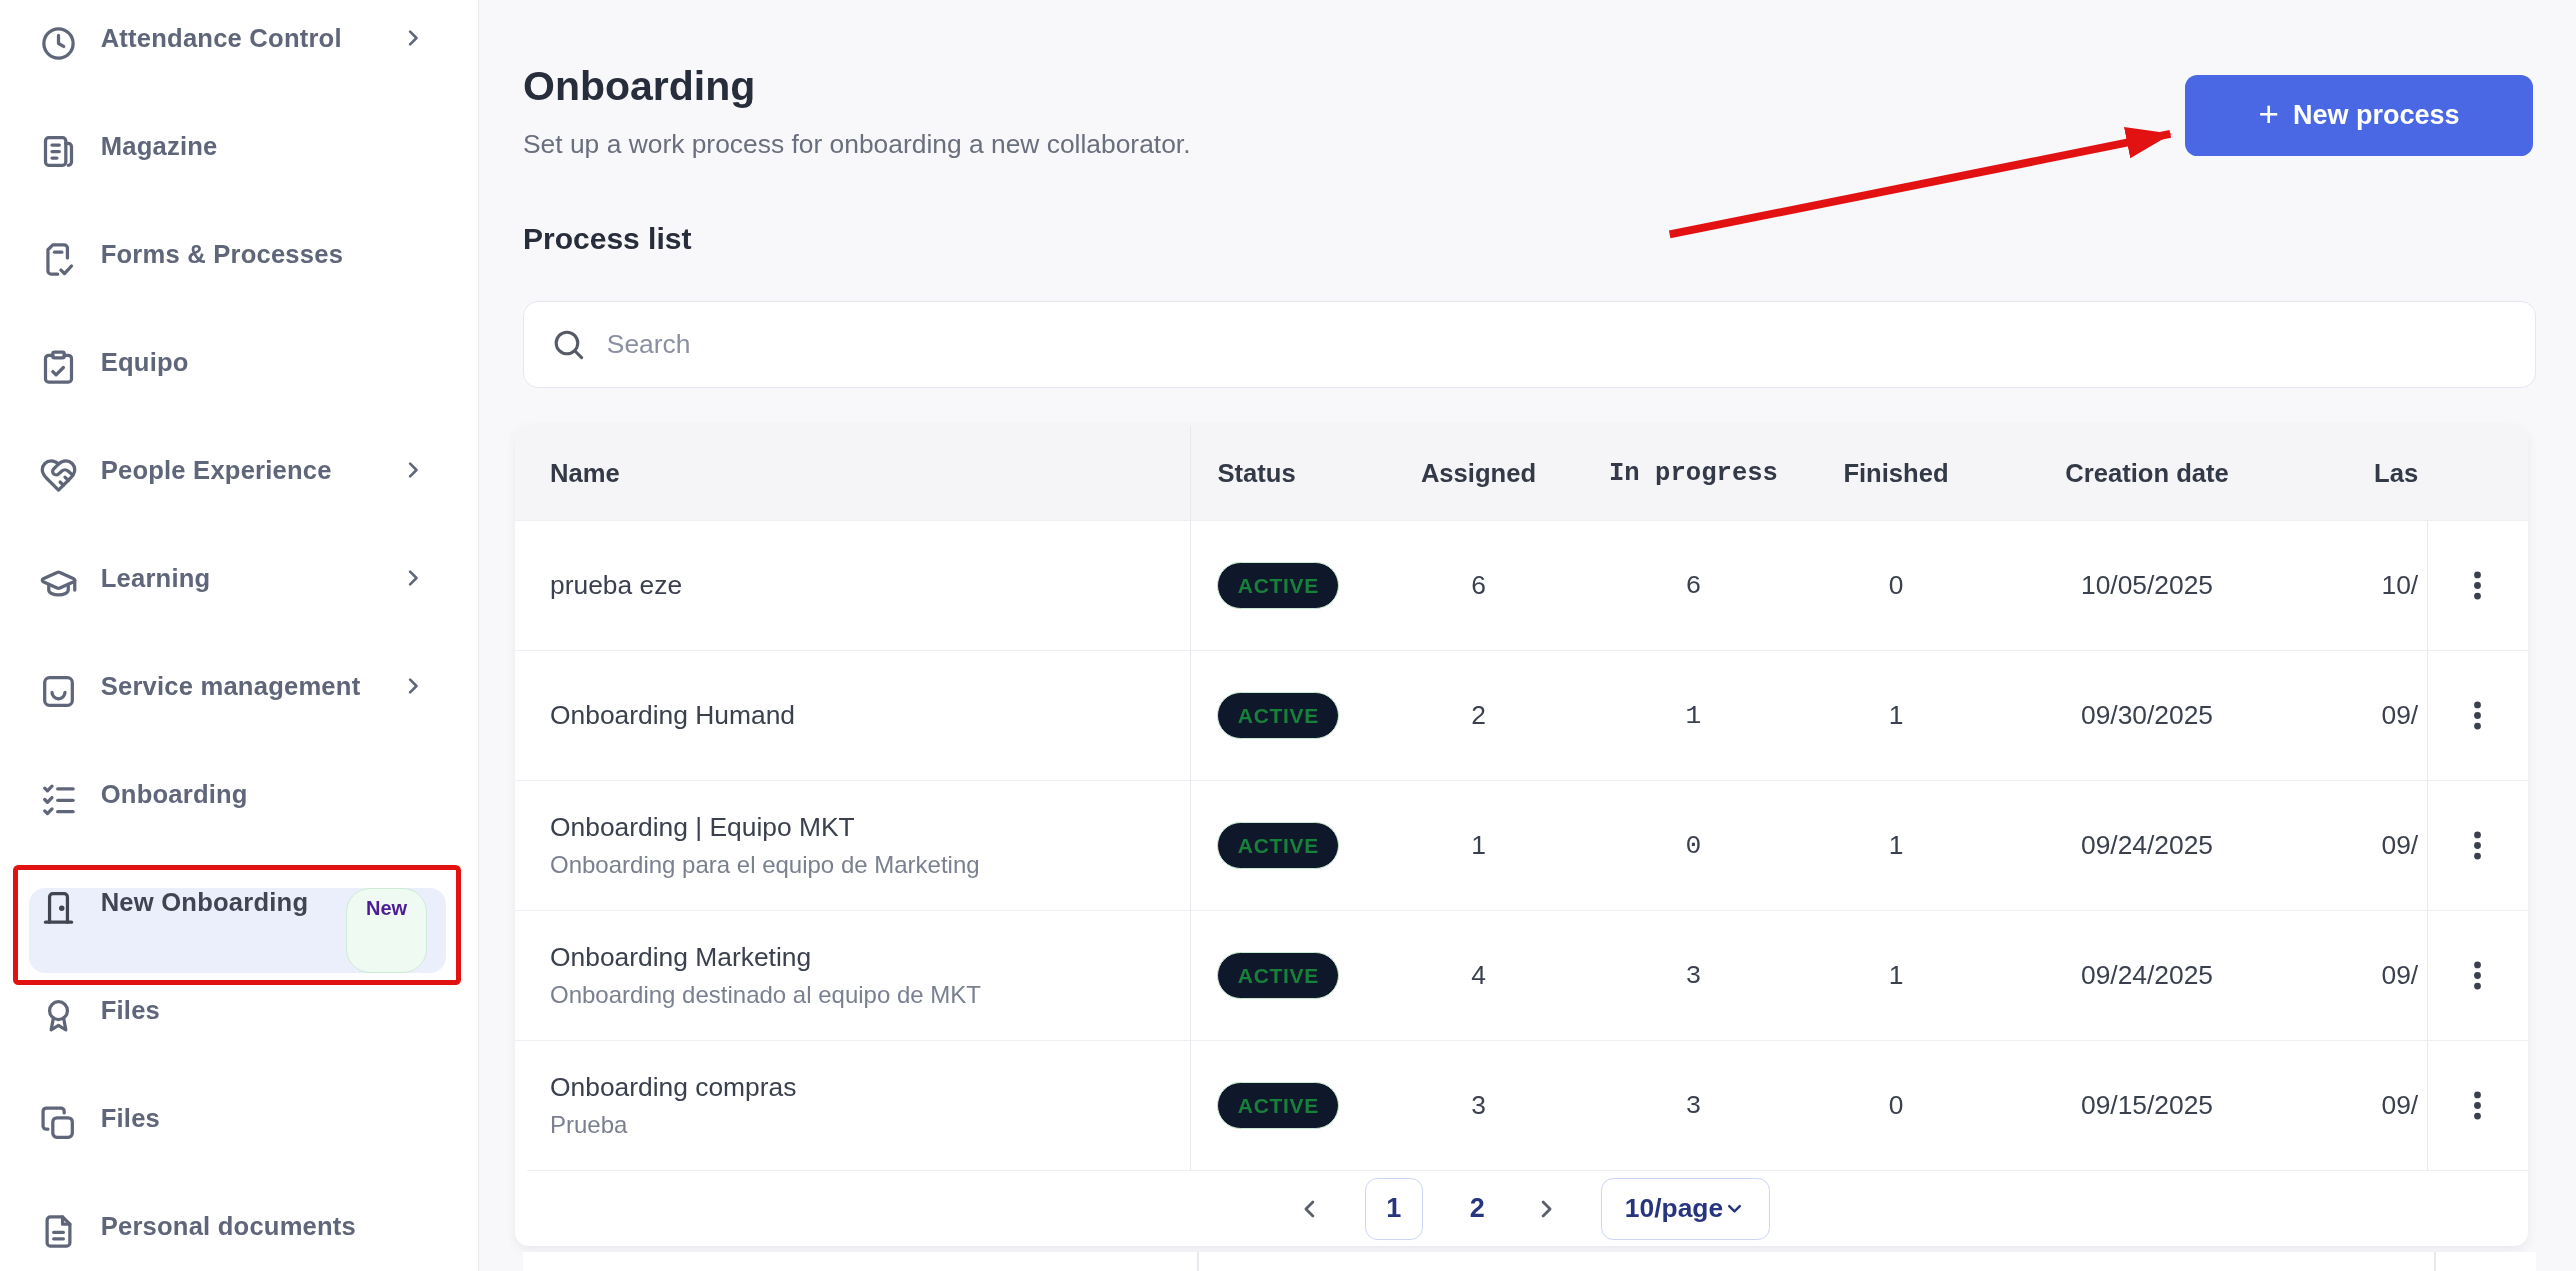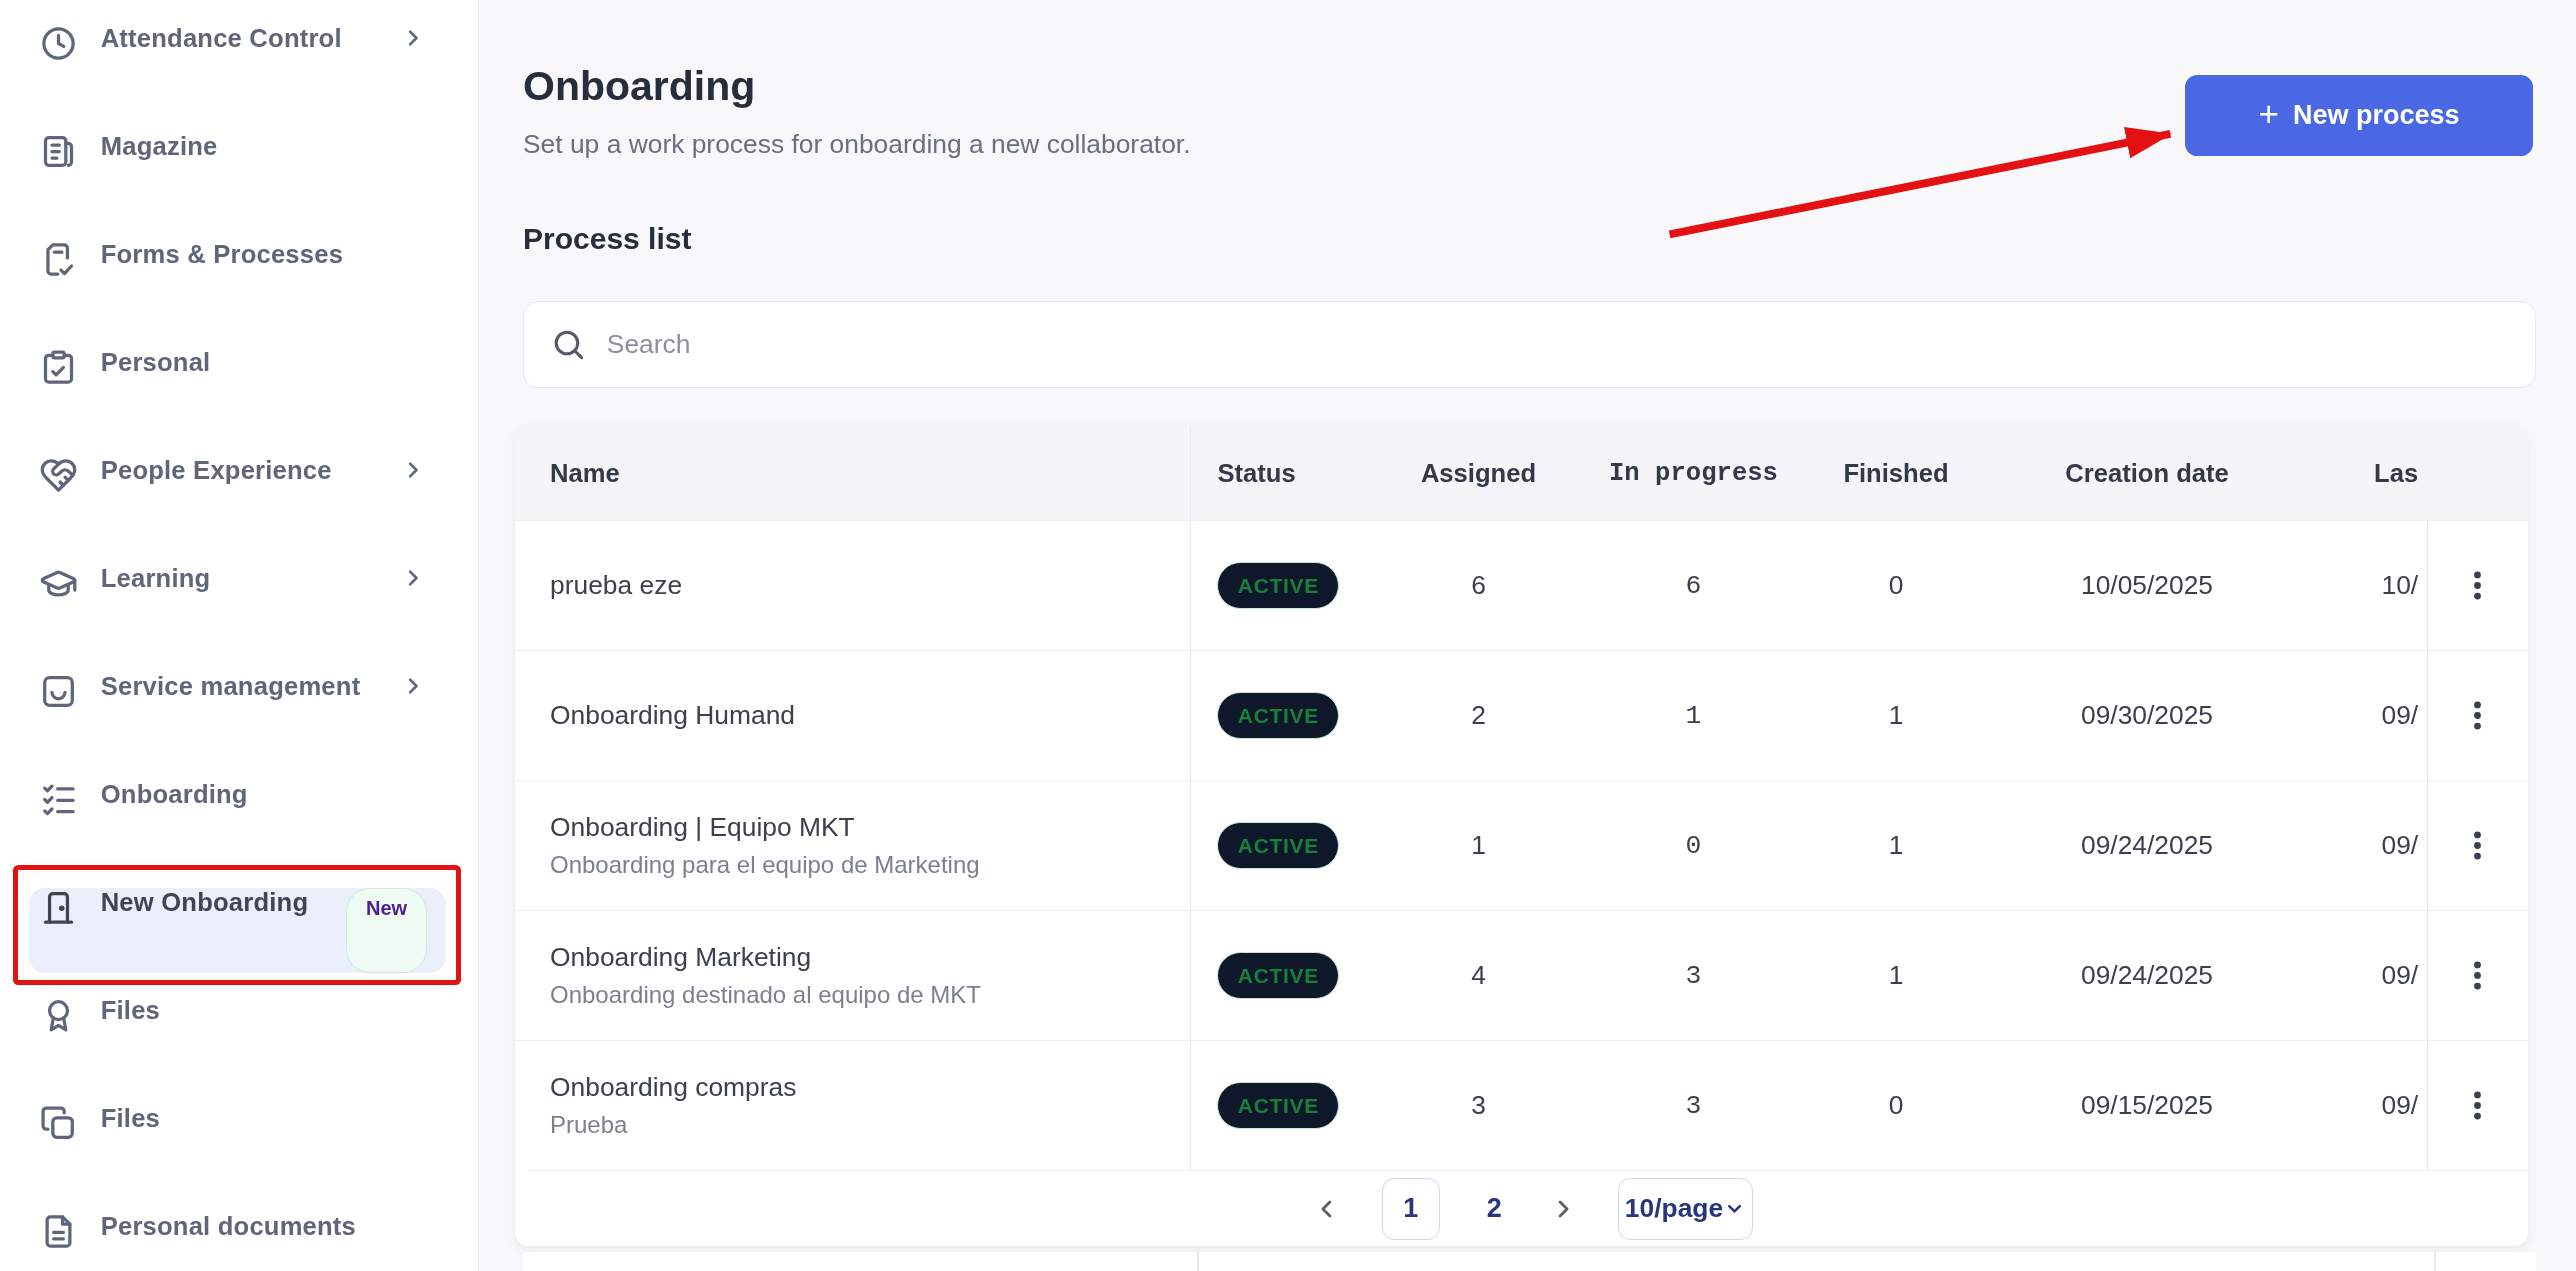--- a/index.html
+++ b/index.html
@@ -67,21 +67,21 @@
   
   .pagbar { height:76px; border-top:1.8px solid #EFEFF3; display:flex; align-items:center;
             justify-content:center; gap:37px; position:relative; left:11.5px; }
   .pchev { background:none; border:none; width:32px; height:32px; color:#5A5F6B; cursor:pointer; padding:0; }
   .pchev svg { width:28px; height:28px; display:block; }
   .pnum-box { width:58px; height:62px; border:1.8px solid #CBD5F6; border-radius:12.3px; background:#FFFFFF;
               color:#27357E; font-size:27px; font-weight:700; display:flex; align-items:center;
               justify-content:center; cursor:pointer; }
   .pnum { background:none; border:none; color:#27357E; font-size:27px; font-weight:700;
           font-family:"Liberation Sans",sans-serif; width:35px; cursor:pointer; }
-  .psize { height:62px; padding:0 6px; border:1.8px solid #CBD5F6; border-radius:12.3px; background:#FFFFFF;
+  .psize { height:62px; padding:0 23px; border:1.8px solid #CBD5F6; border-radius:12.3px; background:#FFFFFF;
            color:#27357E; font-size:26.4px; font-weight:700; display:flex; align-items:center; cursor:pointer; }
   .psize svg { width:23px; height:23px; color:#27357E; }
 
   
   .strip { position:absolute; left:523px; top:1252px; width:2013px; height:19.4px; background:#FFFFFF; }
   .strip .v1 { position:absolute; left:674px; top:0; width:1.8px; height:19.4px; background:#E8E8EE; }
   .strip .v2 { position:absolute; left:1911px; top:0; width:1.8px; height:19.4px; background:#E8E8EE; }
 
   
   .anno-box { position:absolute; left:13.2px; top:865px; width:448px; height:120px;
@@ -145,21 +145,21 @@
 
       <div class="srow">
         <div class="spill">
           <span class="sicon">
             <svg viewBox="0 0 24 24" fill="none" stroke="currentColor" stroke-width="2" stroke-linecap="round" stroke-linejoin="round">
               <rect x="8.5" y="2.5" width="7" height="3.5" rx="1"></rect>
               <path d="M15.5 4.5H18a2 2 0 0 1 2 2V19a2 2 0 0 1-2 2H6a2 2 0 0 1-2-2V6.5a2 2 0 0 1 2-2h2.5"></path>
               <path d="m8.5 14.5 2 2 4.5-4.5"></path>
             </svg>
           </span>
-          <span class="slabel">Personal</span>
+          <span class="slabel">Equipo</span>
 
         </div>
       </div>
 
       <div class="srow">
         <div class="spill">
           <span class="sicon">
             <svg viewBox="0 0 24 24" fill="none" stroke="currentColor" stroke-width="2" stroke-linecap="round" stroke-linejoin="round">
               <path d="M19 14c1.49-1.46 3-3.21 3-5.5A5.5 5.5 0 0 0 16.5 3c-1.76 0-3 .5-4.5 2-1.5-1.5-2.74-2-4.5-2A5.5 5.5 0 0 0 2 8.5c0 2.3 1.51 4.04 3 5.5l7 7Z"></path>
               <path d="M12 5 9.04 7.96a2.17 2.17 0 0 0 0 3.08c.82.82 2.13.85 3 .07l2.07-1.9a2.82 2.82 0 0 1 3.79 0l2.96 2.66"></path>

